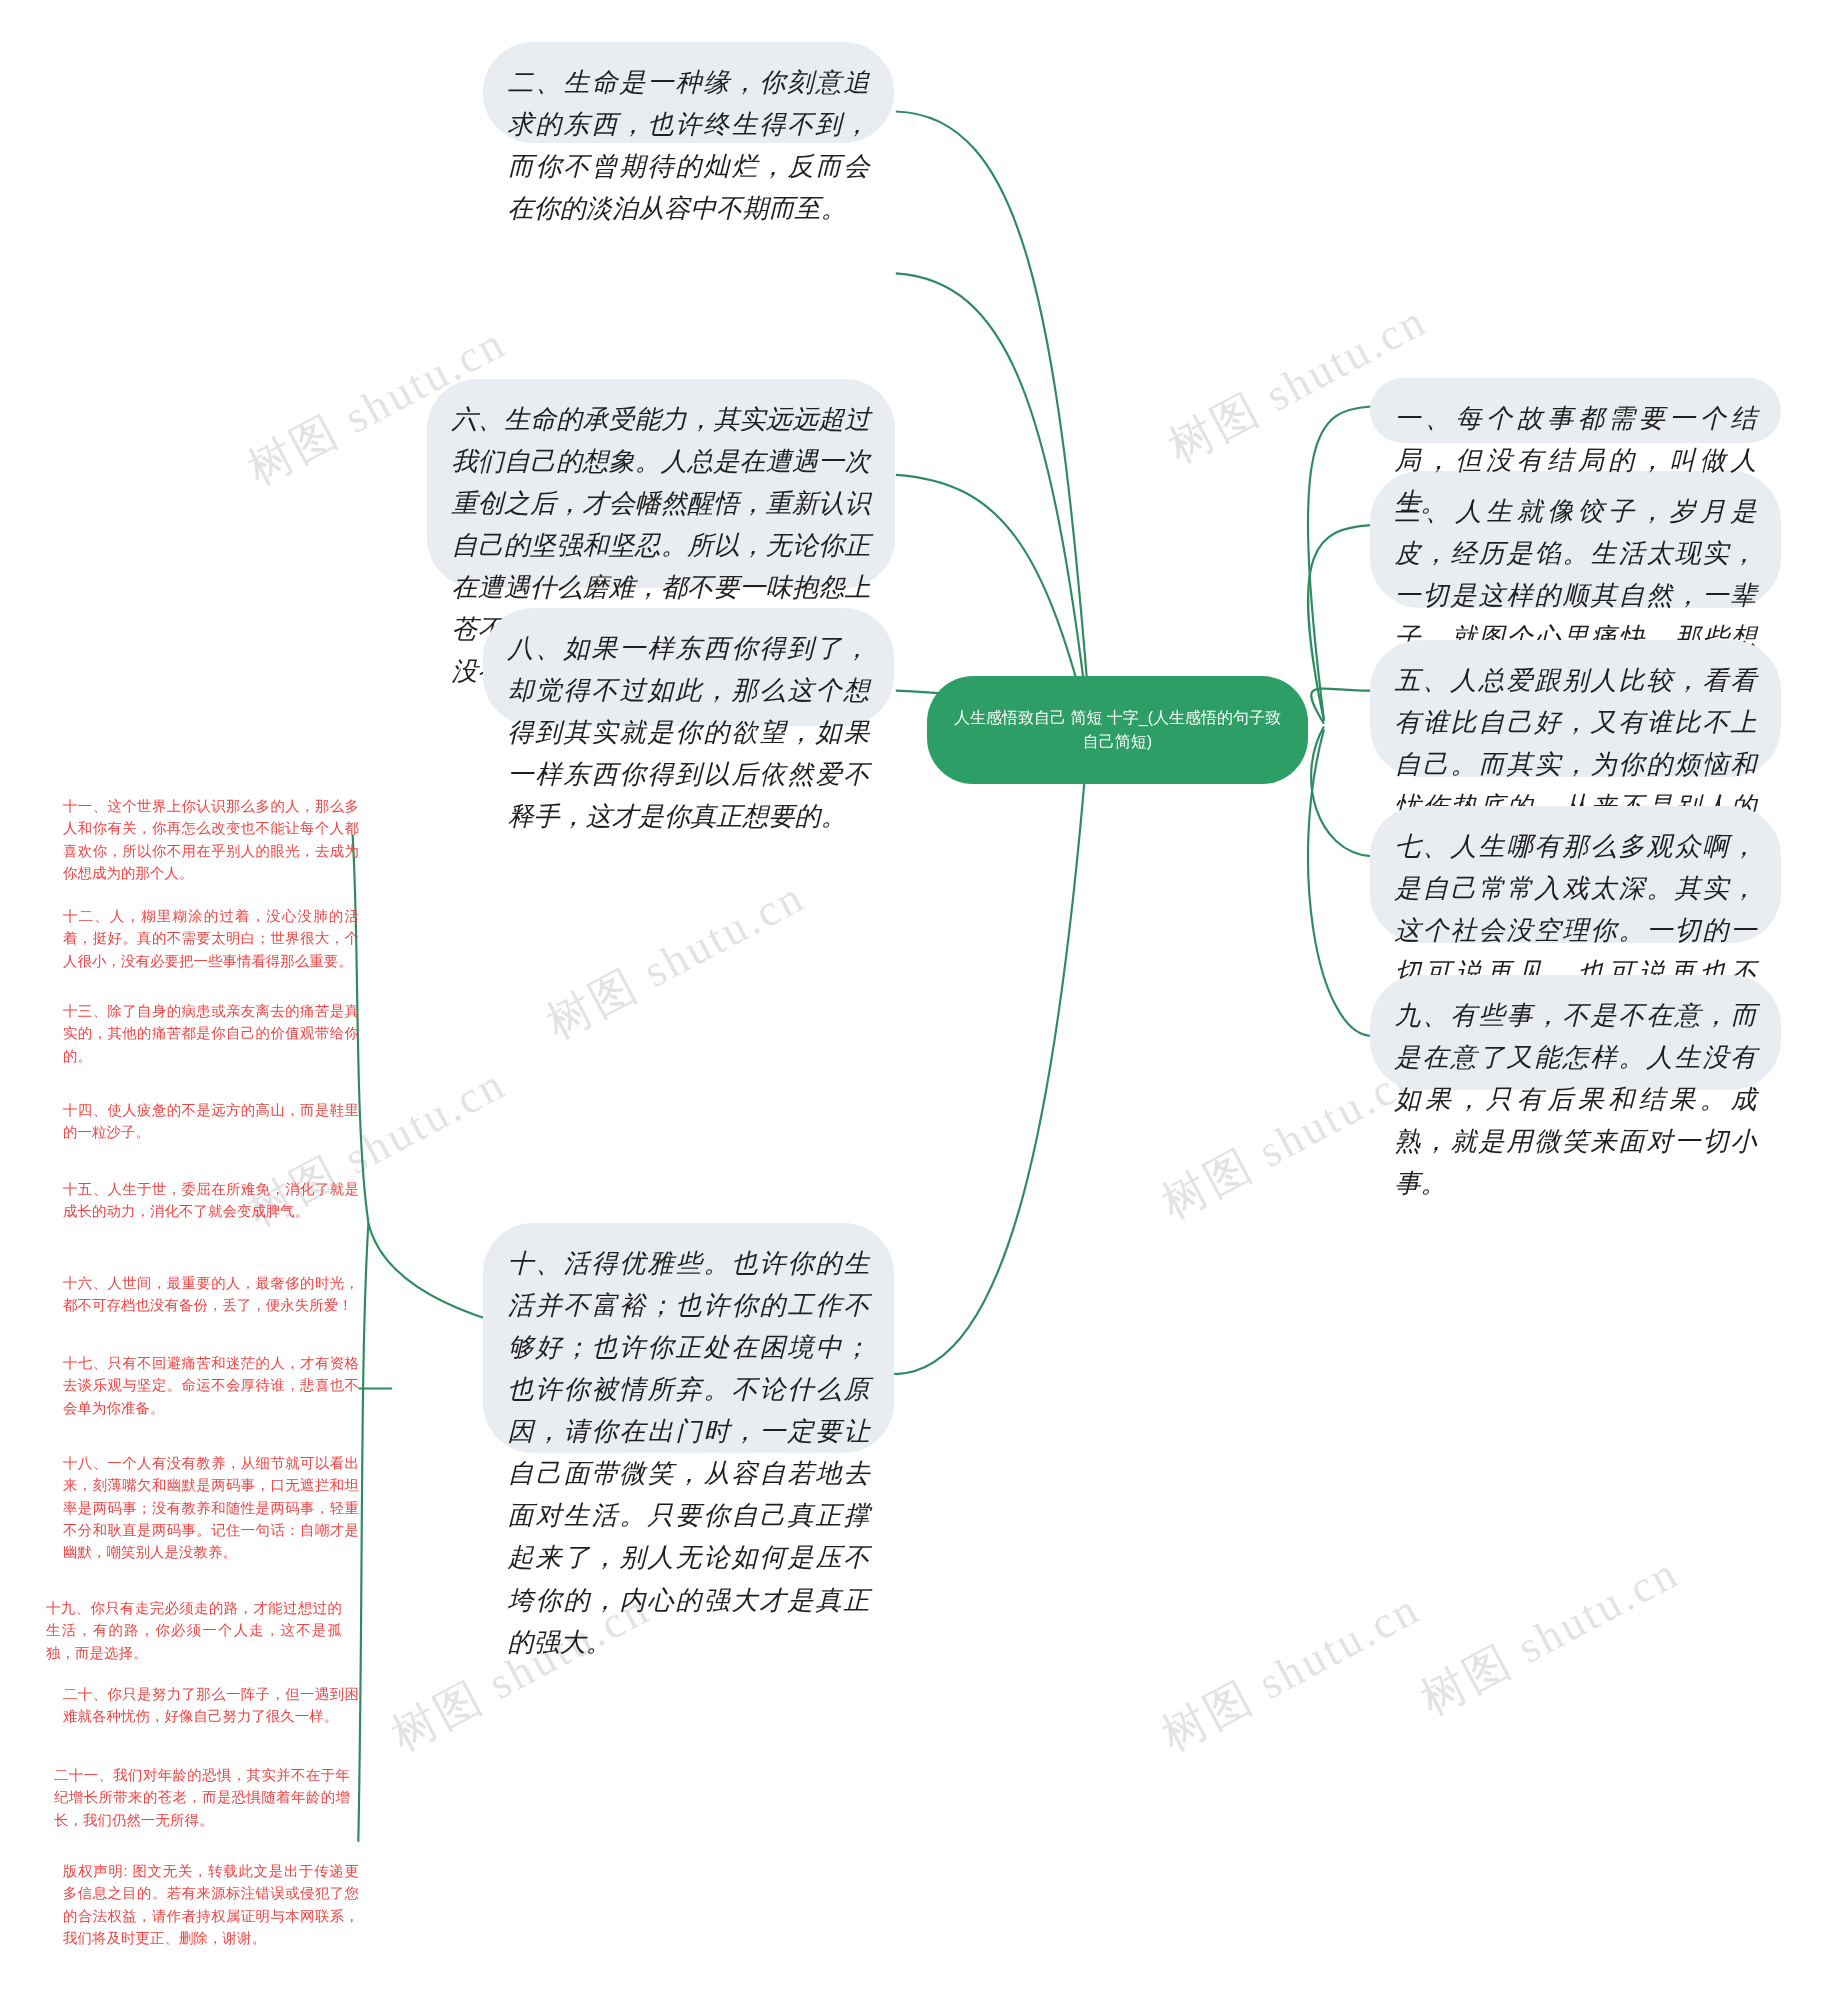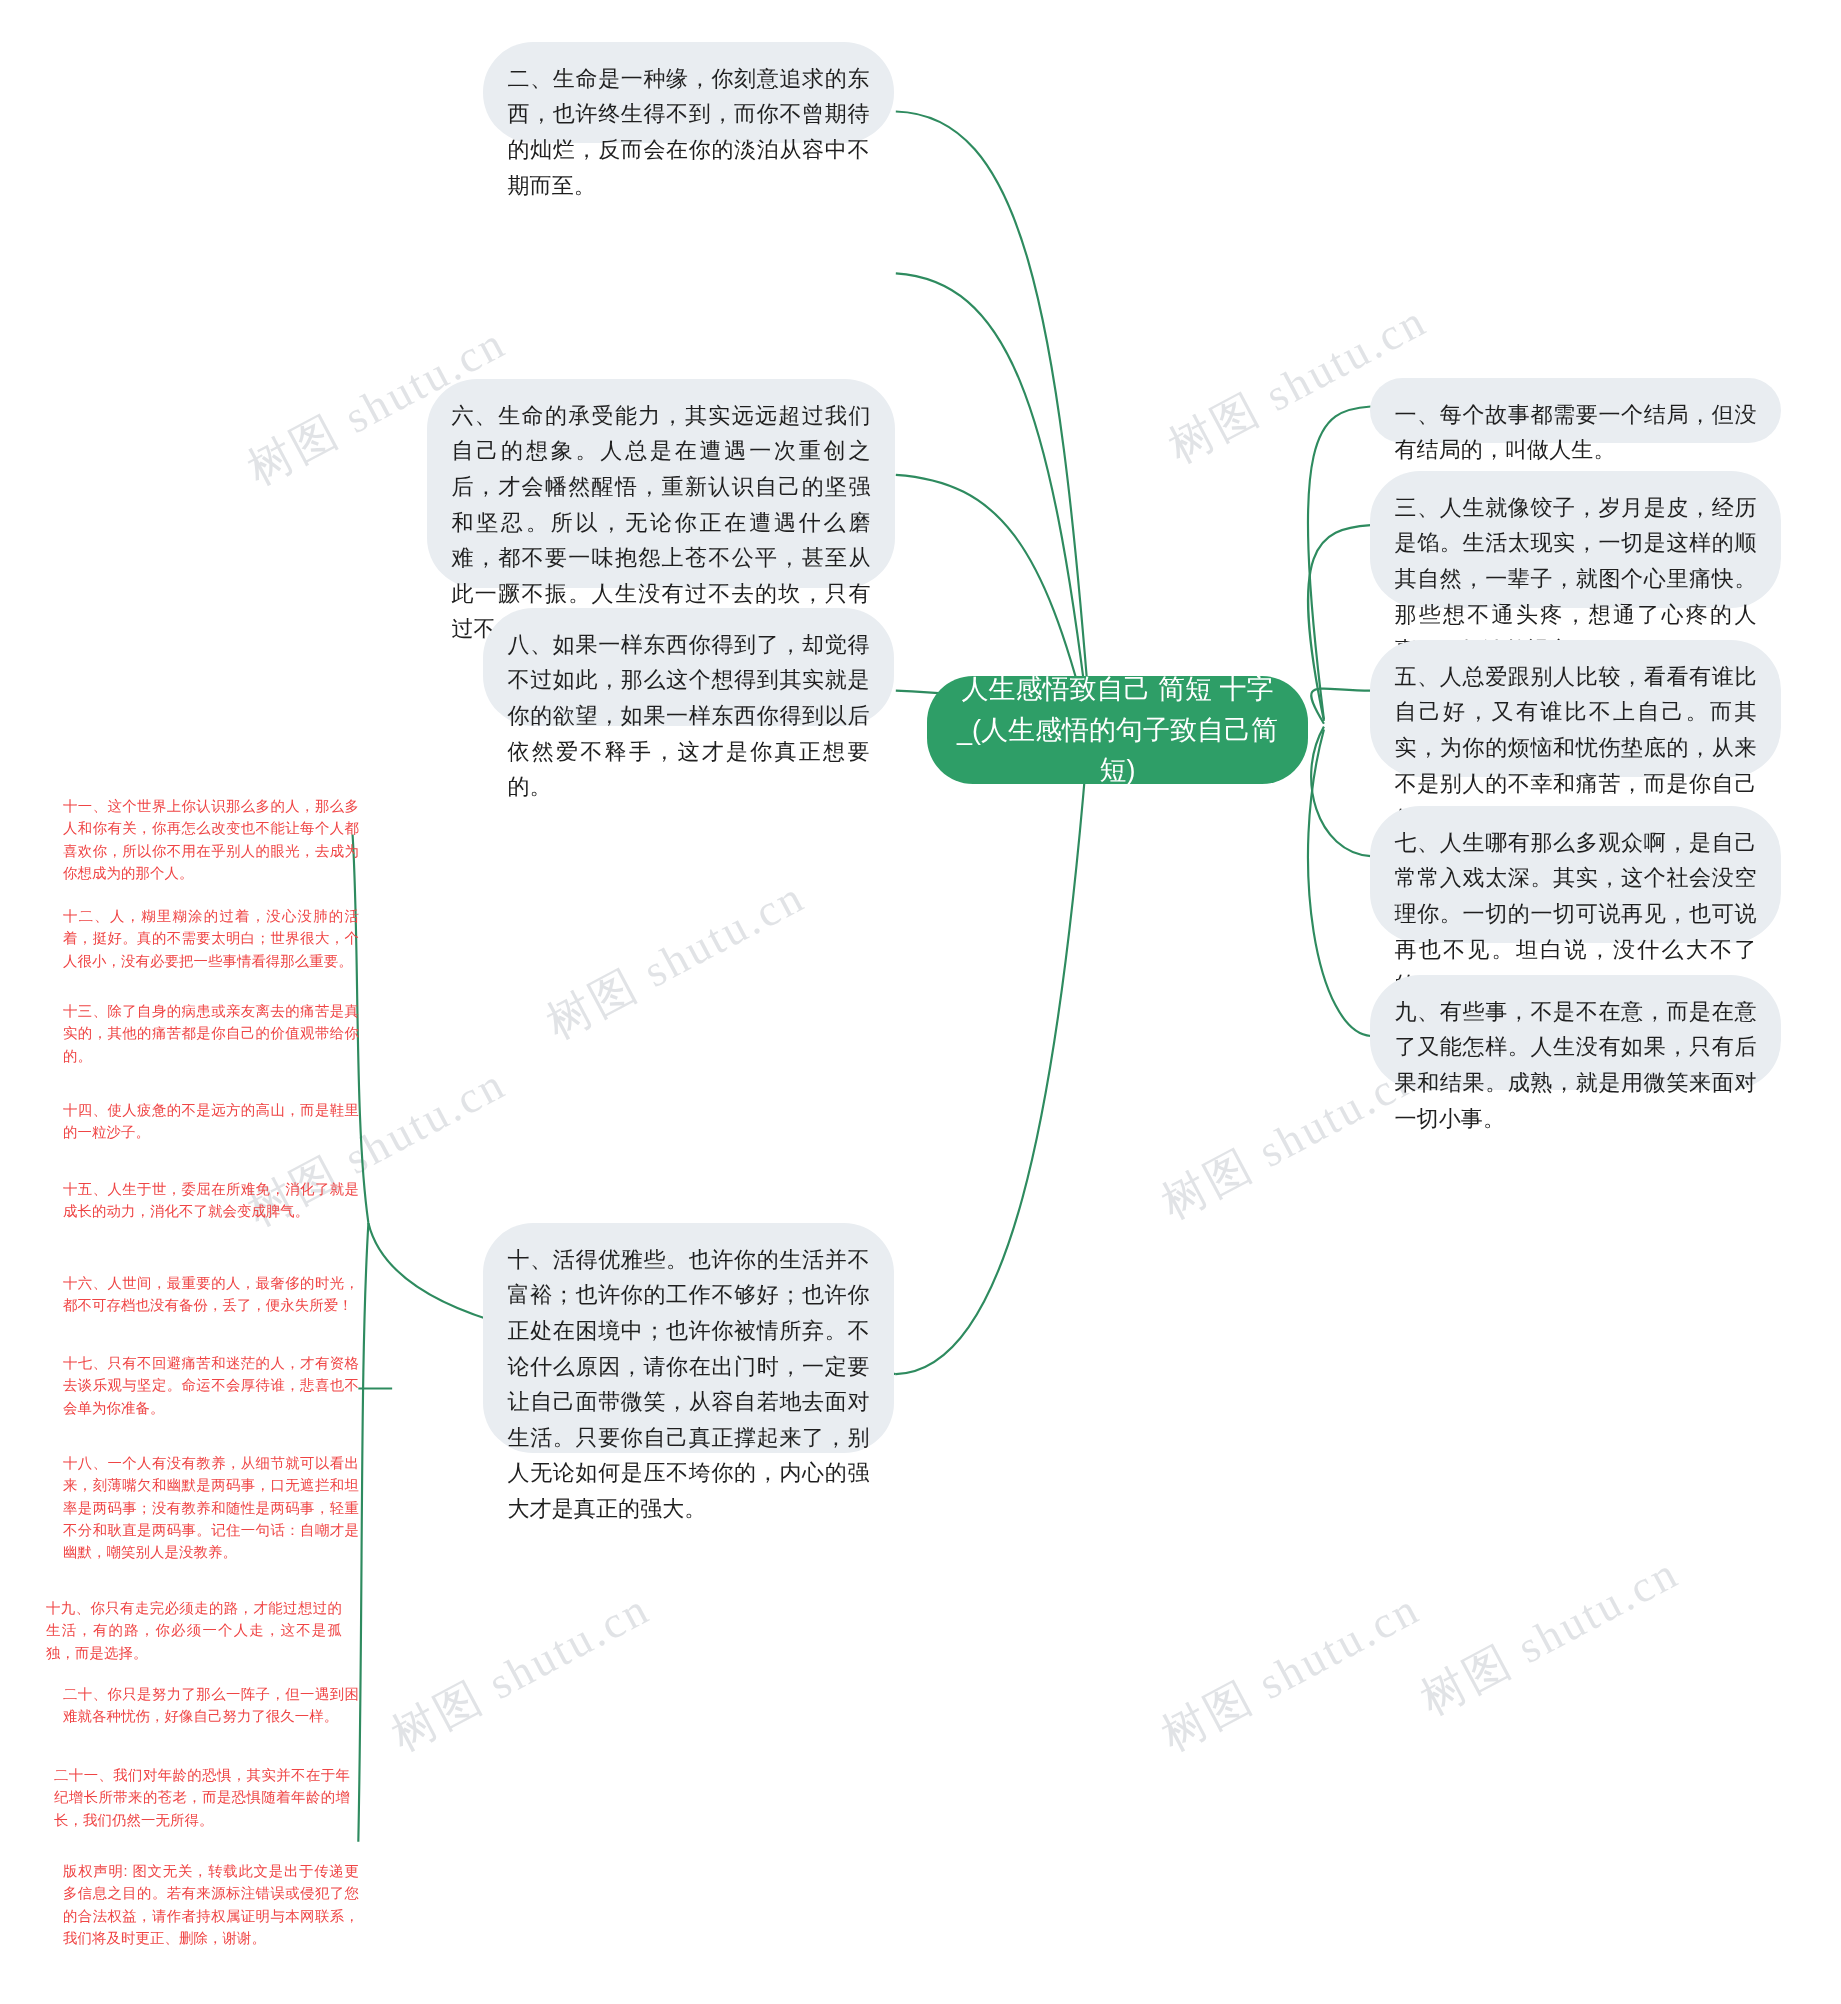--- a/index.html
+++ b/index.html
@@ -40,33 +40,34 @@
     user-select: none;
     font-family: "Liberation Serif", "DejaVu Serif", serif;
   }
   
   .bubble {
     position: absolute;
     background: #e9edf1;
     border-radius: 50px;
     box-sizing: border-box;
     padding: 18.7px 24.5px;
-    font-size: 22px;
+    font-size: 26px;
     line-height: 1.62;
     color: #1f1f1f;
     letter-spacing: 0.1px;
     text-align: justify;
+    font-style: italic;
   }
   .center-node {
     position: absolute;
     background: #2e9e67;
     border-radius: 46px;
     box-sizing: border-box;
     color: #ffffff;
-    font-size: 27px;
+    font-size: 16px;
     line-height: 1.5;
     text-align: center;
     display: flex;
     align-items: center;
     justify-content: center;
     padding: 13px 24.5px;
   }
   .leaf {
     position: absolute;
     font-size: 14.4px;

